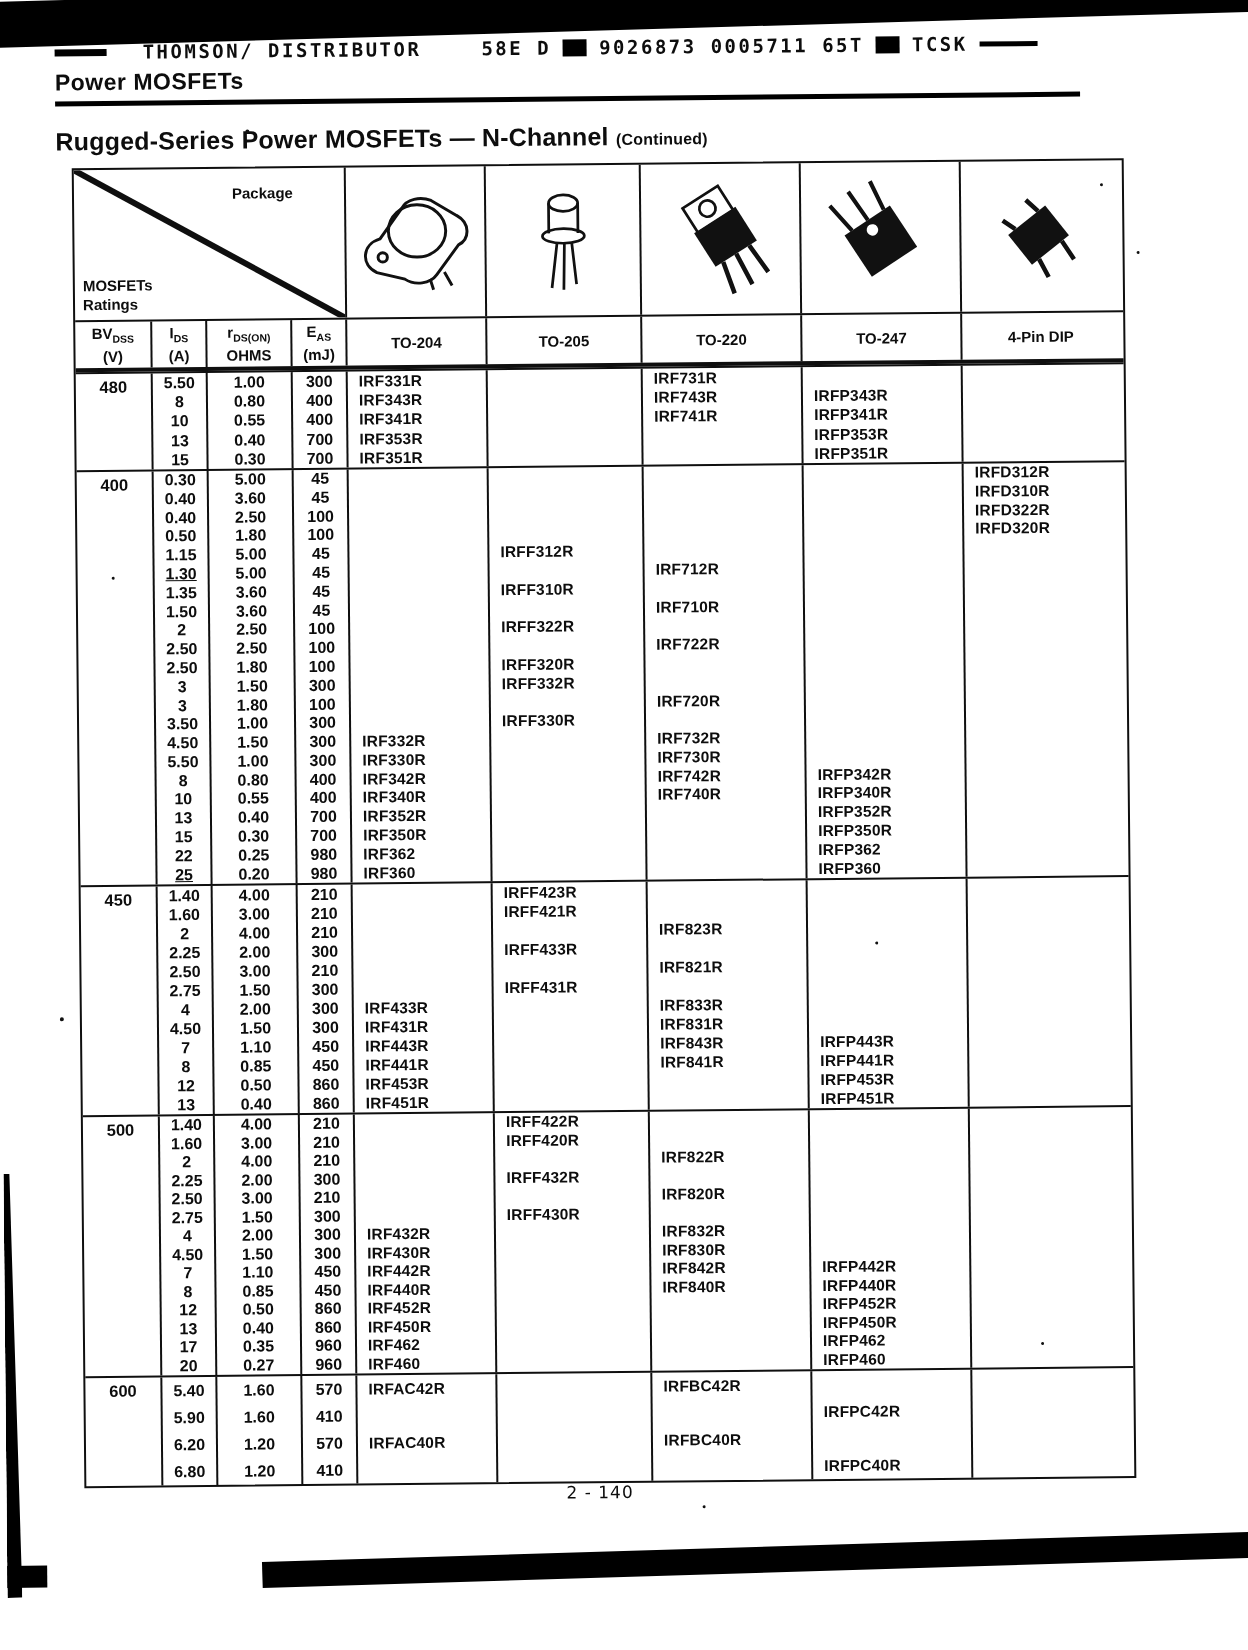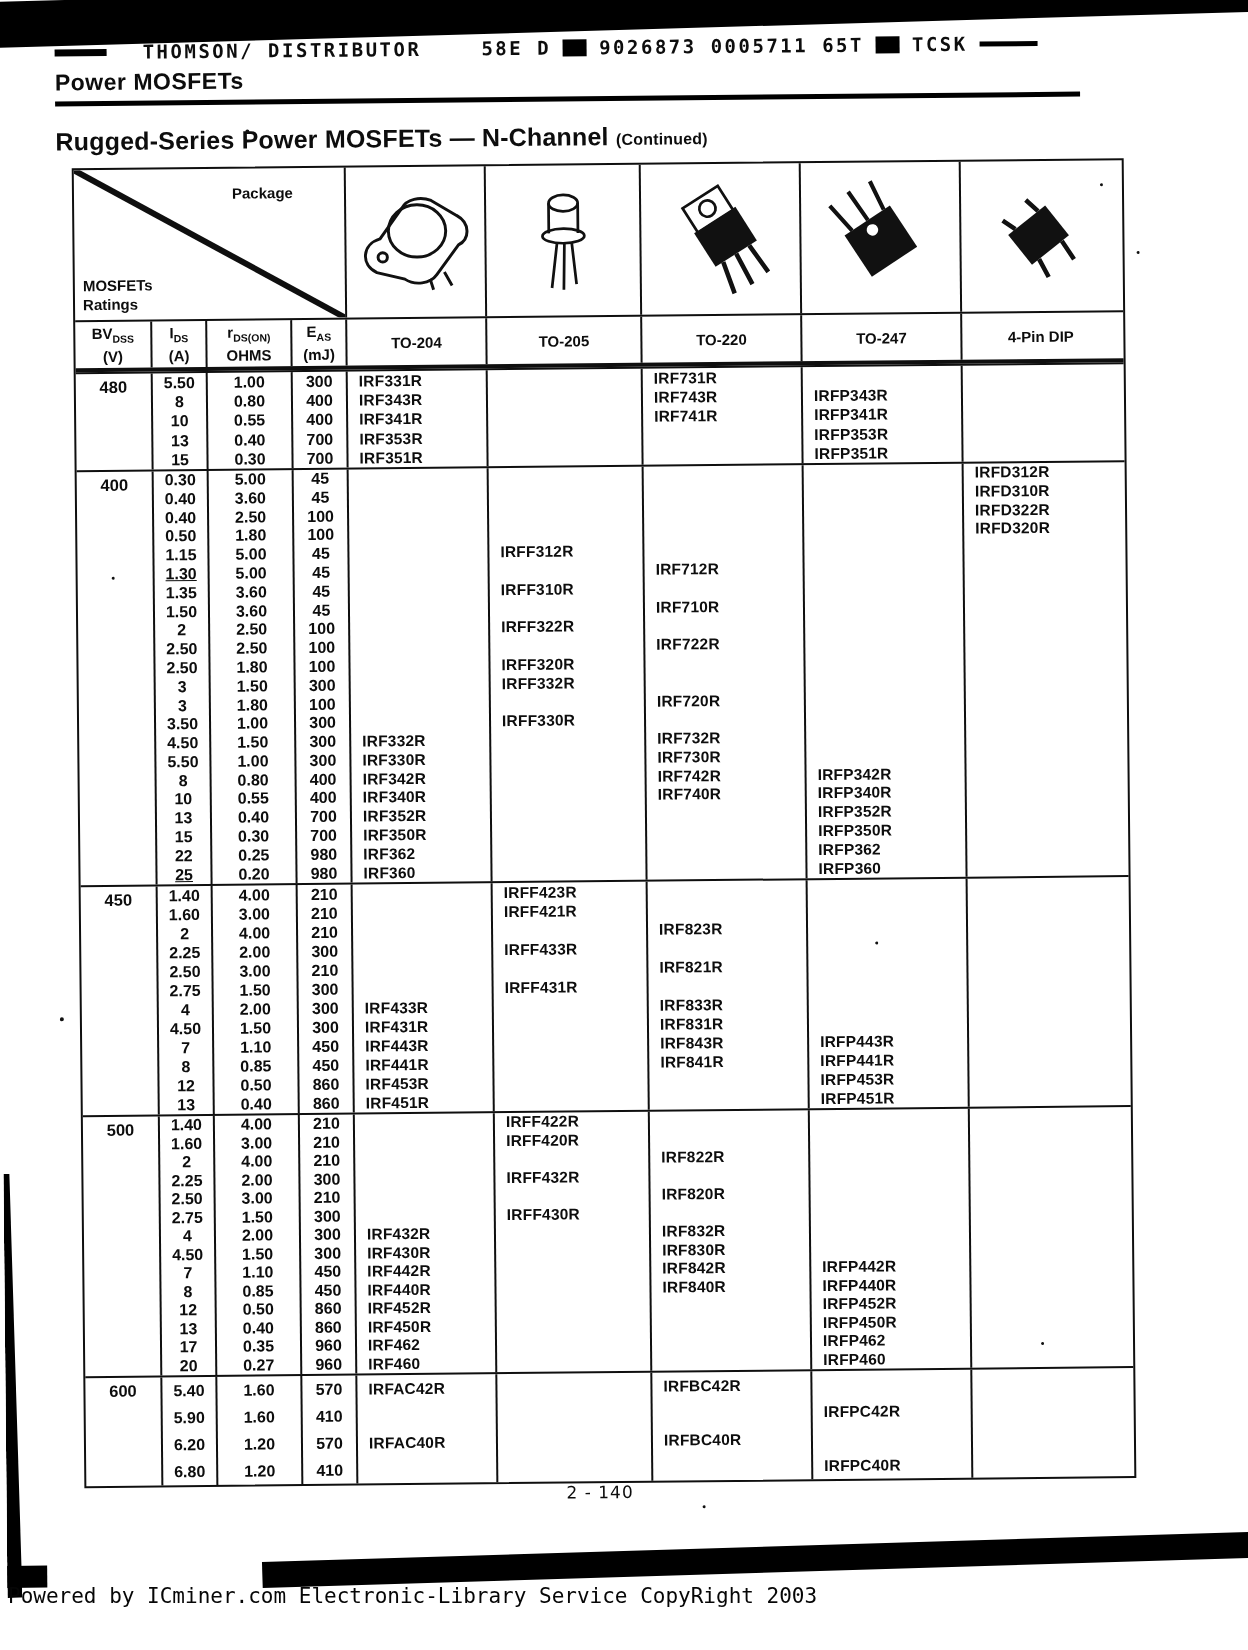--- a/index.html
+++ b/index.html
@@ -744,14 +744,13 @@
     <div class="noise" style="left:252px;top:126px;width:4px;height:4px;"></div>
     <div class="noise" style="left:1142px;top:256px;width:3px;height:3px;"></div>
     <div class="noise" style="left:874px;top:944px;width:3px;height:3px;"></div>
     <div class="noise" style="left:58px;top:1012px;width:4px;height:4px;"></div>
     <div class="noise" style="left:114px;top:572px;width:3px;height:3px;"></div>
     <div class="noise" style="left:1036px;top:1346px;width:3px;height:3px;"></div>
     <div class="noise" style="left:696px;top:1506px;width:3px;height:3px;"></div>
     <div class="noise" style="left:1106px;top:188px;width:3px;height:3px;"></div>
   </div>
 
-  <div class="footer">Powered by ICminer.com Electronic-Library Service CopyRight 2003</div>
 </div>
 
 </body></html>

